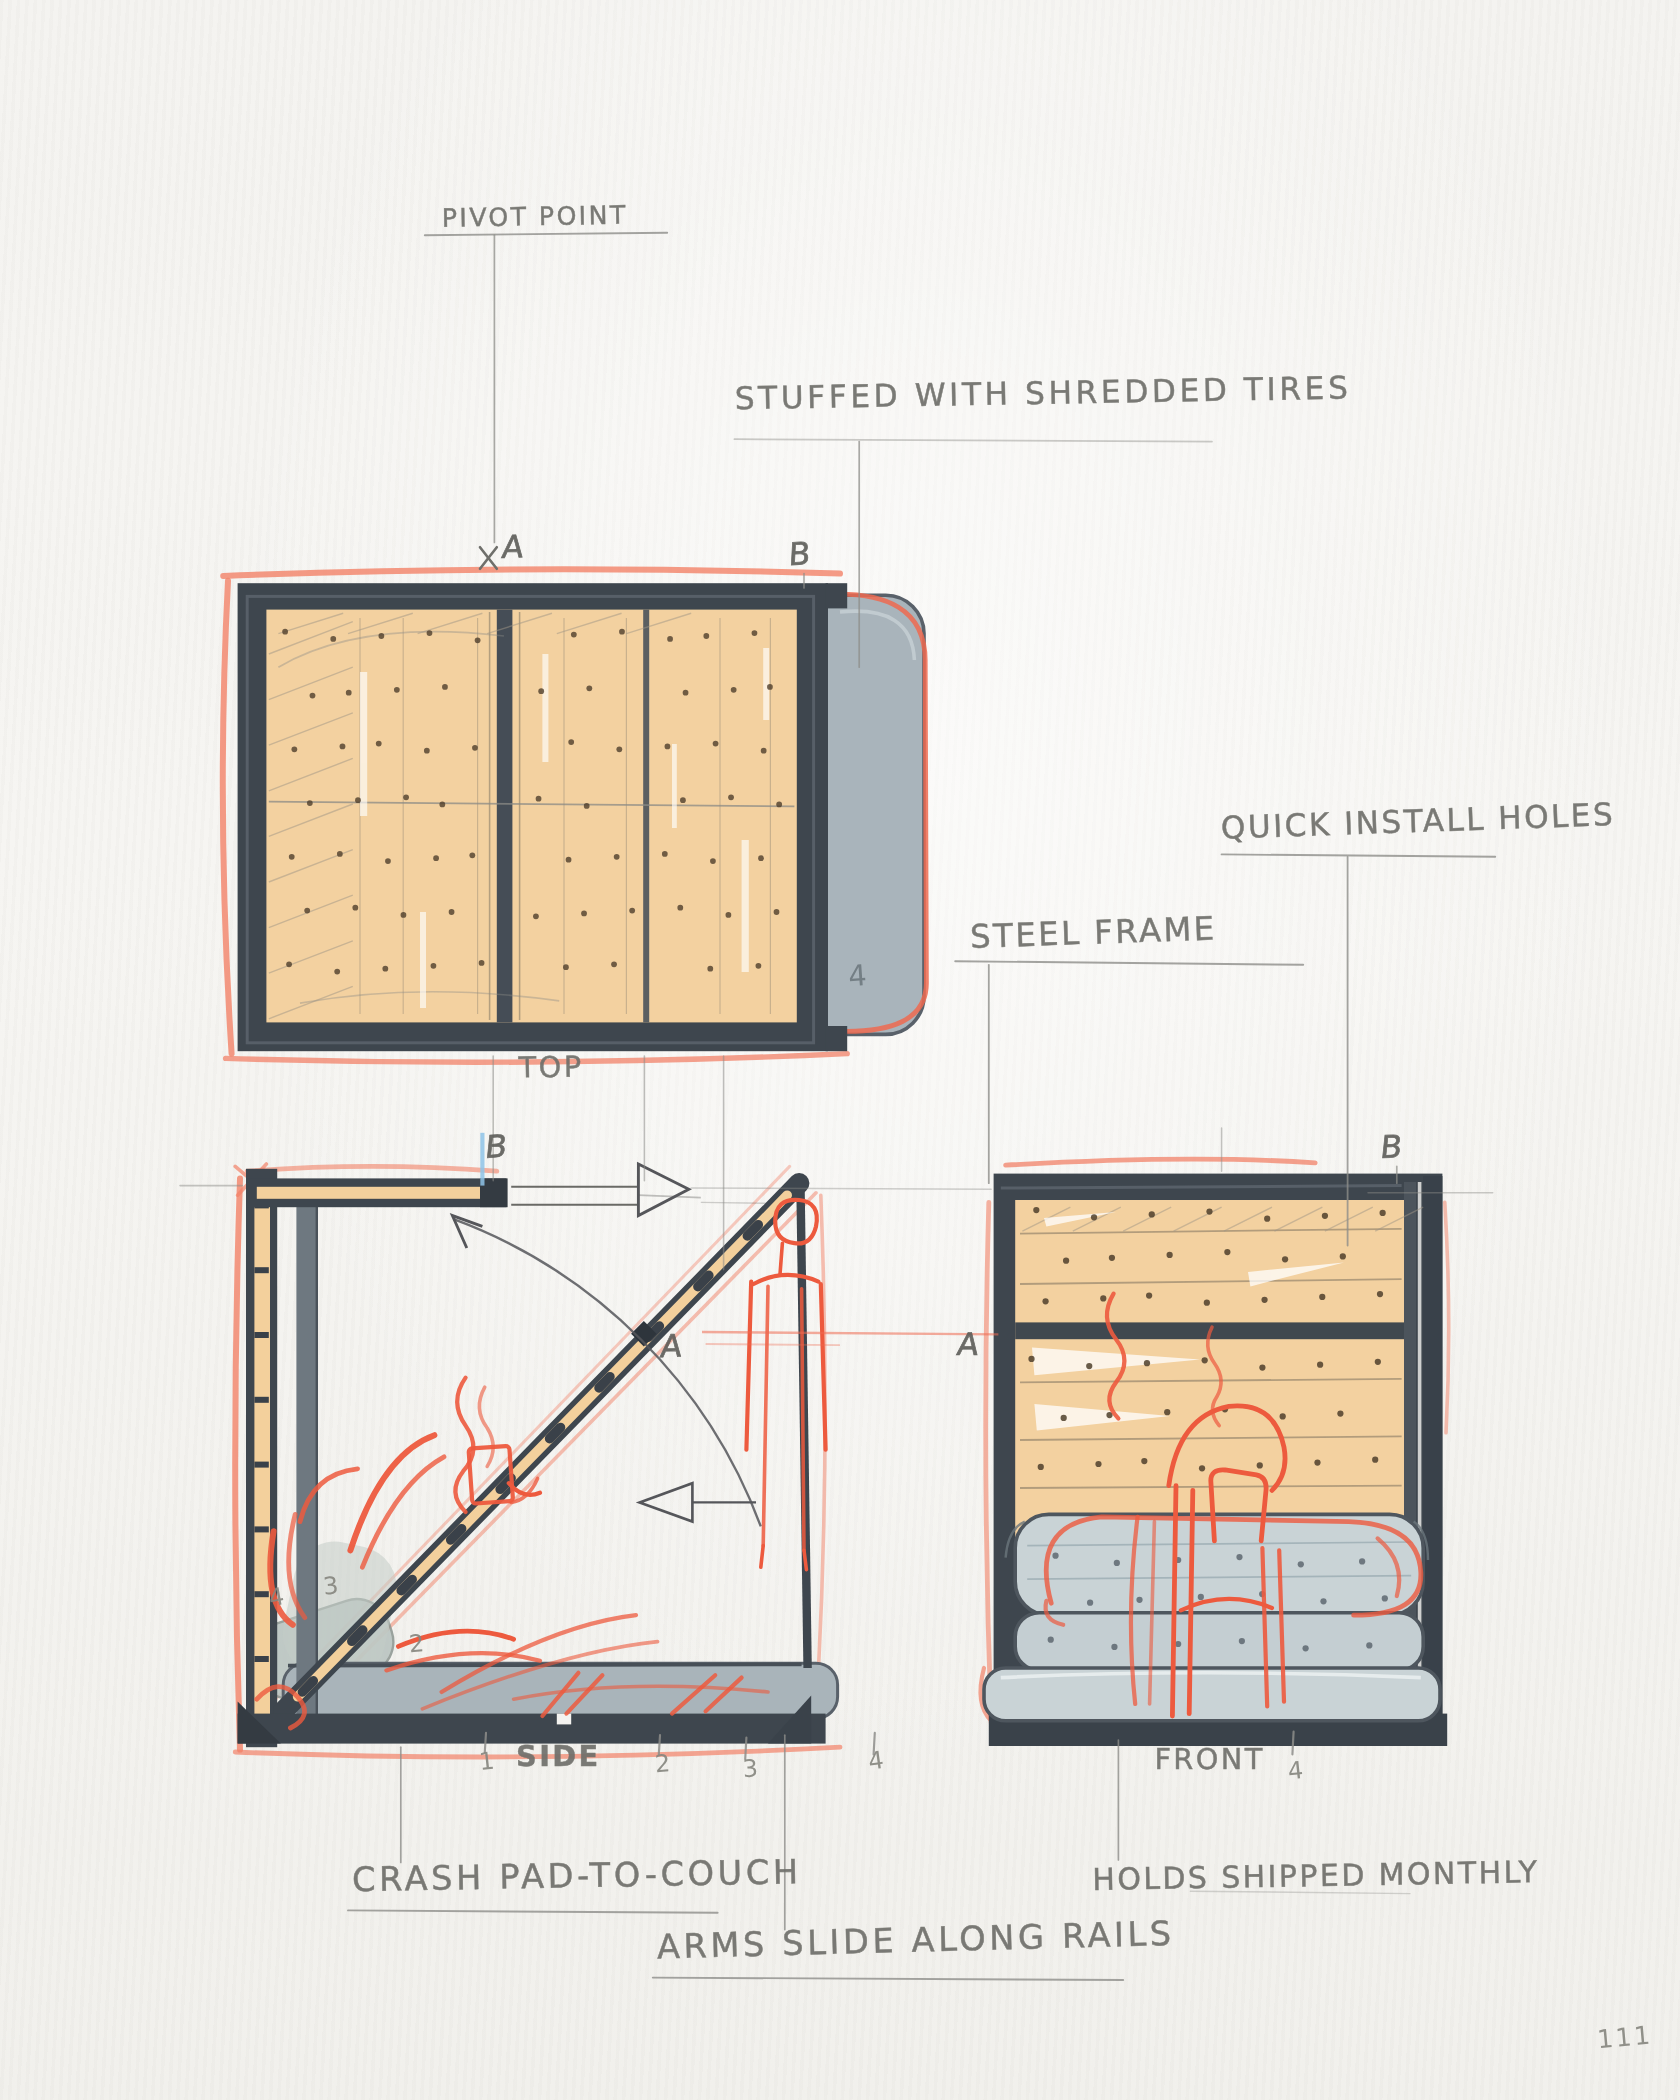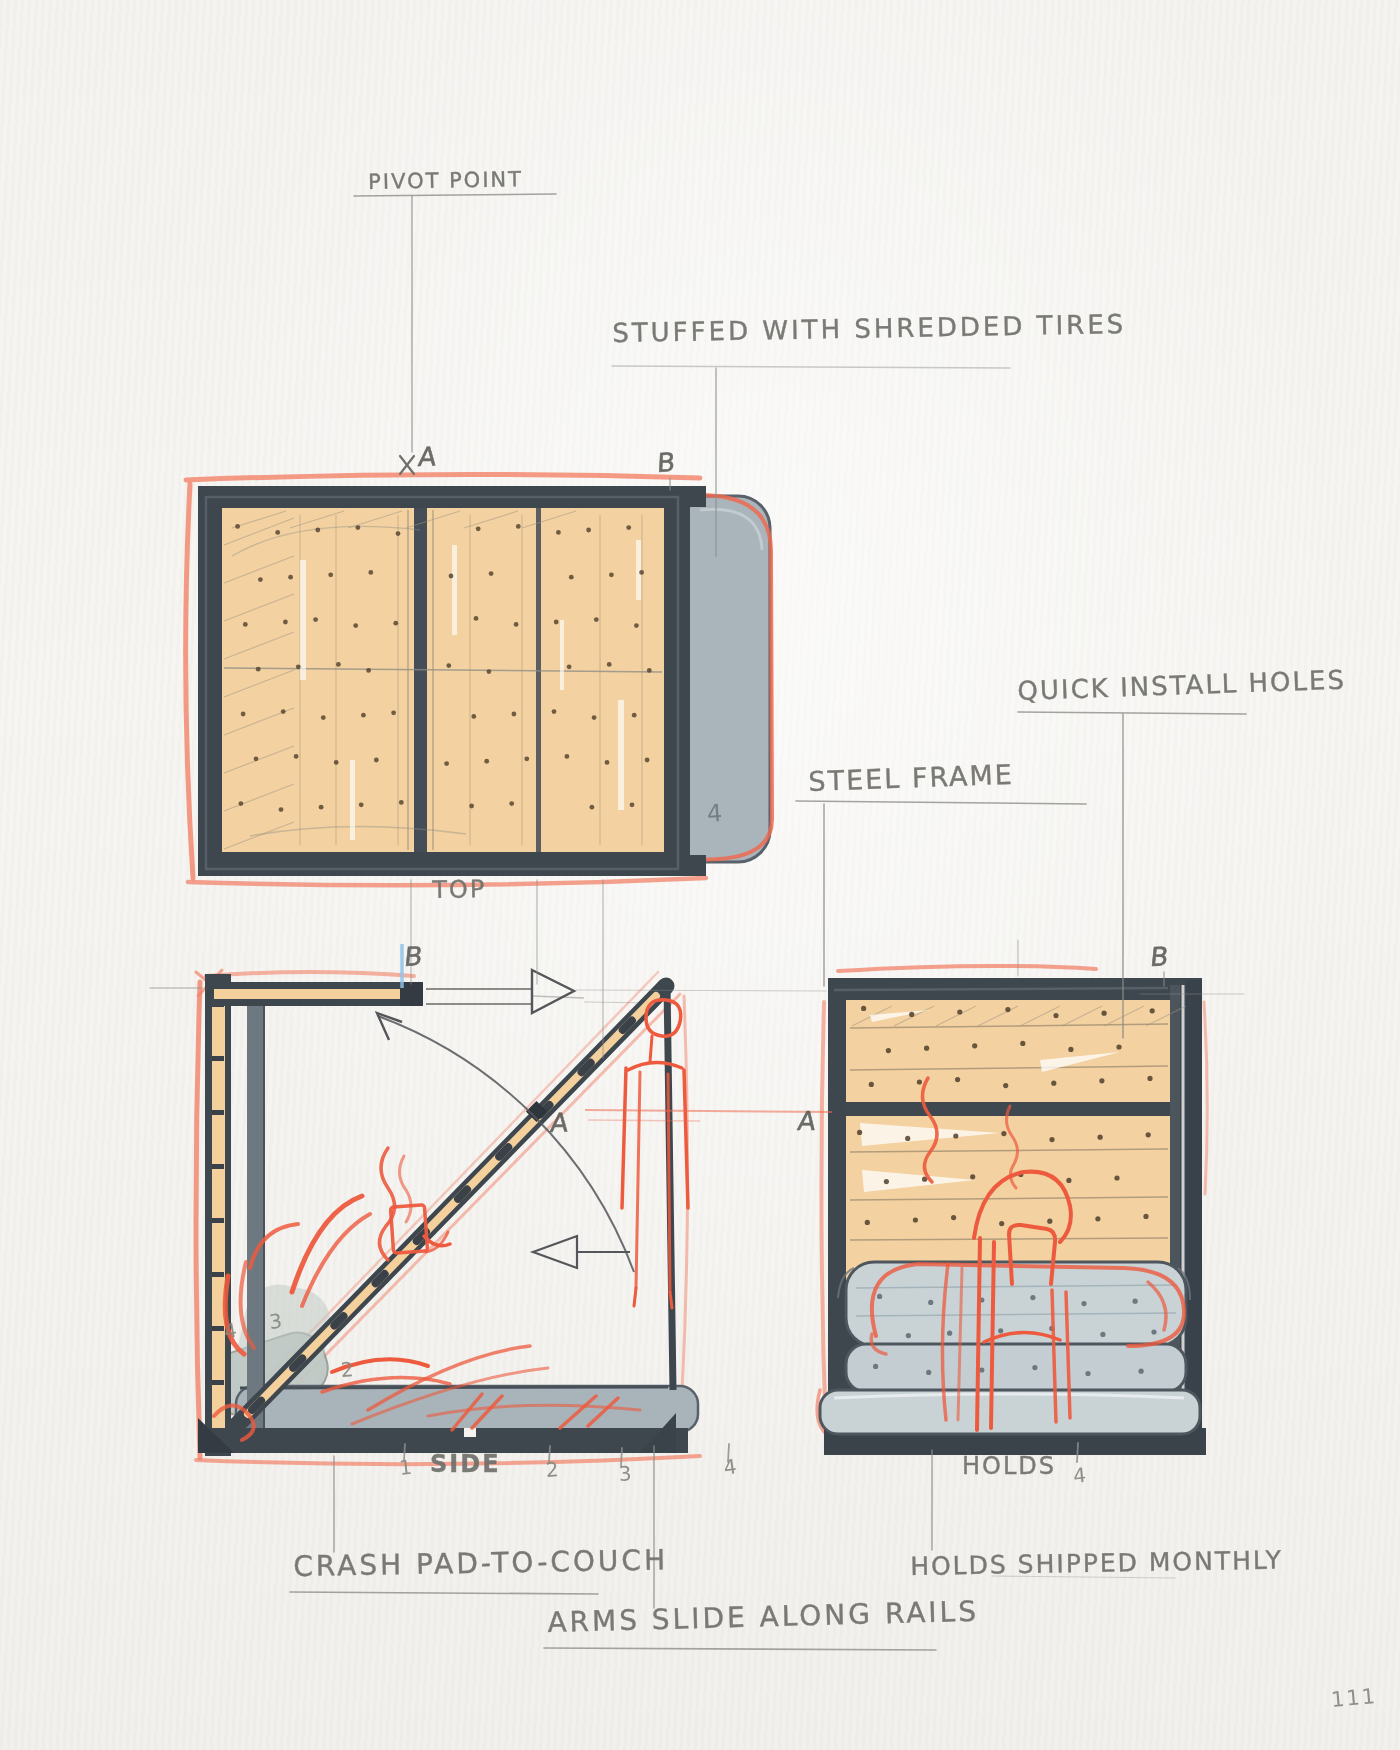--- a/index.html
+++ b/index.html
@@ -473,21 +473,21 @@
 <span class="hand small" style="left:808px;top:766px;font-size:27px;transform:rotate(-2deg);">STEEL FRAME</span>
 
 <span class="hand big" style="left:293px;top:1550px;font-size:28px;transform:rotate(-1deg);">CRASH PAD-TO-COUCH</span>
 
 <span class="hand big" style="left:547px;top:1606px;font-size:28px;transform:rotate(-1.5deg);">ARMS SLIDE ALONG RAILS</span>
 
 <span class="hand small" style="left:910px;top:1552px;font-size:25px;transform:rotate(-1deg);">HOLDS SHIPPED MONTHLY</span>
 
 <span class="hand small" style="left:432px;top:876px;font-size:24px;transform:rotate(-1deg);">TOP</span>
 <span class="hand small" style="left:430px;top:1450px;font-size:24px;font-weight:bold;">SIDE</span>
-<span class="hand small" style="left:962px;top:1452px;font-size:24px;">HOLDS</span>
+<span class="hand small" style="left:962px;top:1452px;font-size:24px;">FRONT</span>
 
 <span class="marker-letter" style="left:420px;top:442px;transform:skewX(-8deg) rotate(-2deg);">A</span>
 <span class="marker-letter" style="left:658px;top:448px;transform:skewX(-6deg) rotate(-3deg);">B</span>
 <span class="marker-letter" style="left:406px;top:942px;transform:skewX(-10deg) rotate(-4deg);">B</span>
 <span class="marker-letter" style="left:552px;top:1108px;transform:skewX(-8deg) rotate(-2deg);">A</span>
 <span class="marker-letter" style="left:1152px;top:942px;transform:skewX(-8deg) rotate(-2deg);">B</span>
 <span class="marker-letter" style="left:800px;top:1106px;transform:skewX(-8deg);">A</span>
 
 <span class="pencil-num" style="left:398px;top:1456px;transform:rotate(-6deg);">1</span>
 <span class="pencil-num" style="left:545px;top:1458px;transform:rotate(-4deg);">2</span>

